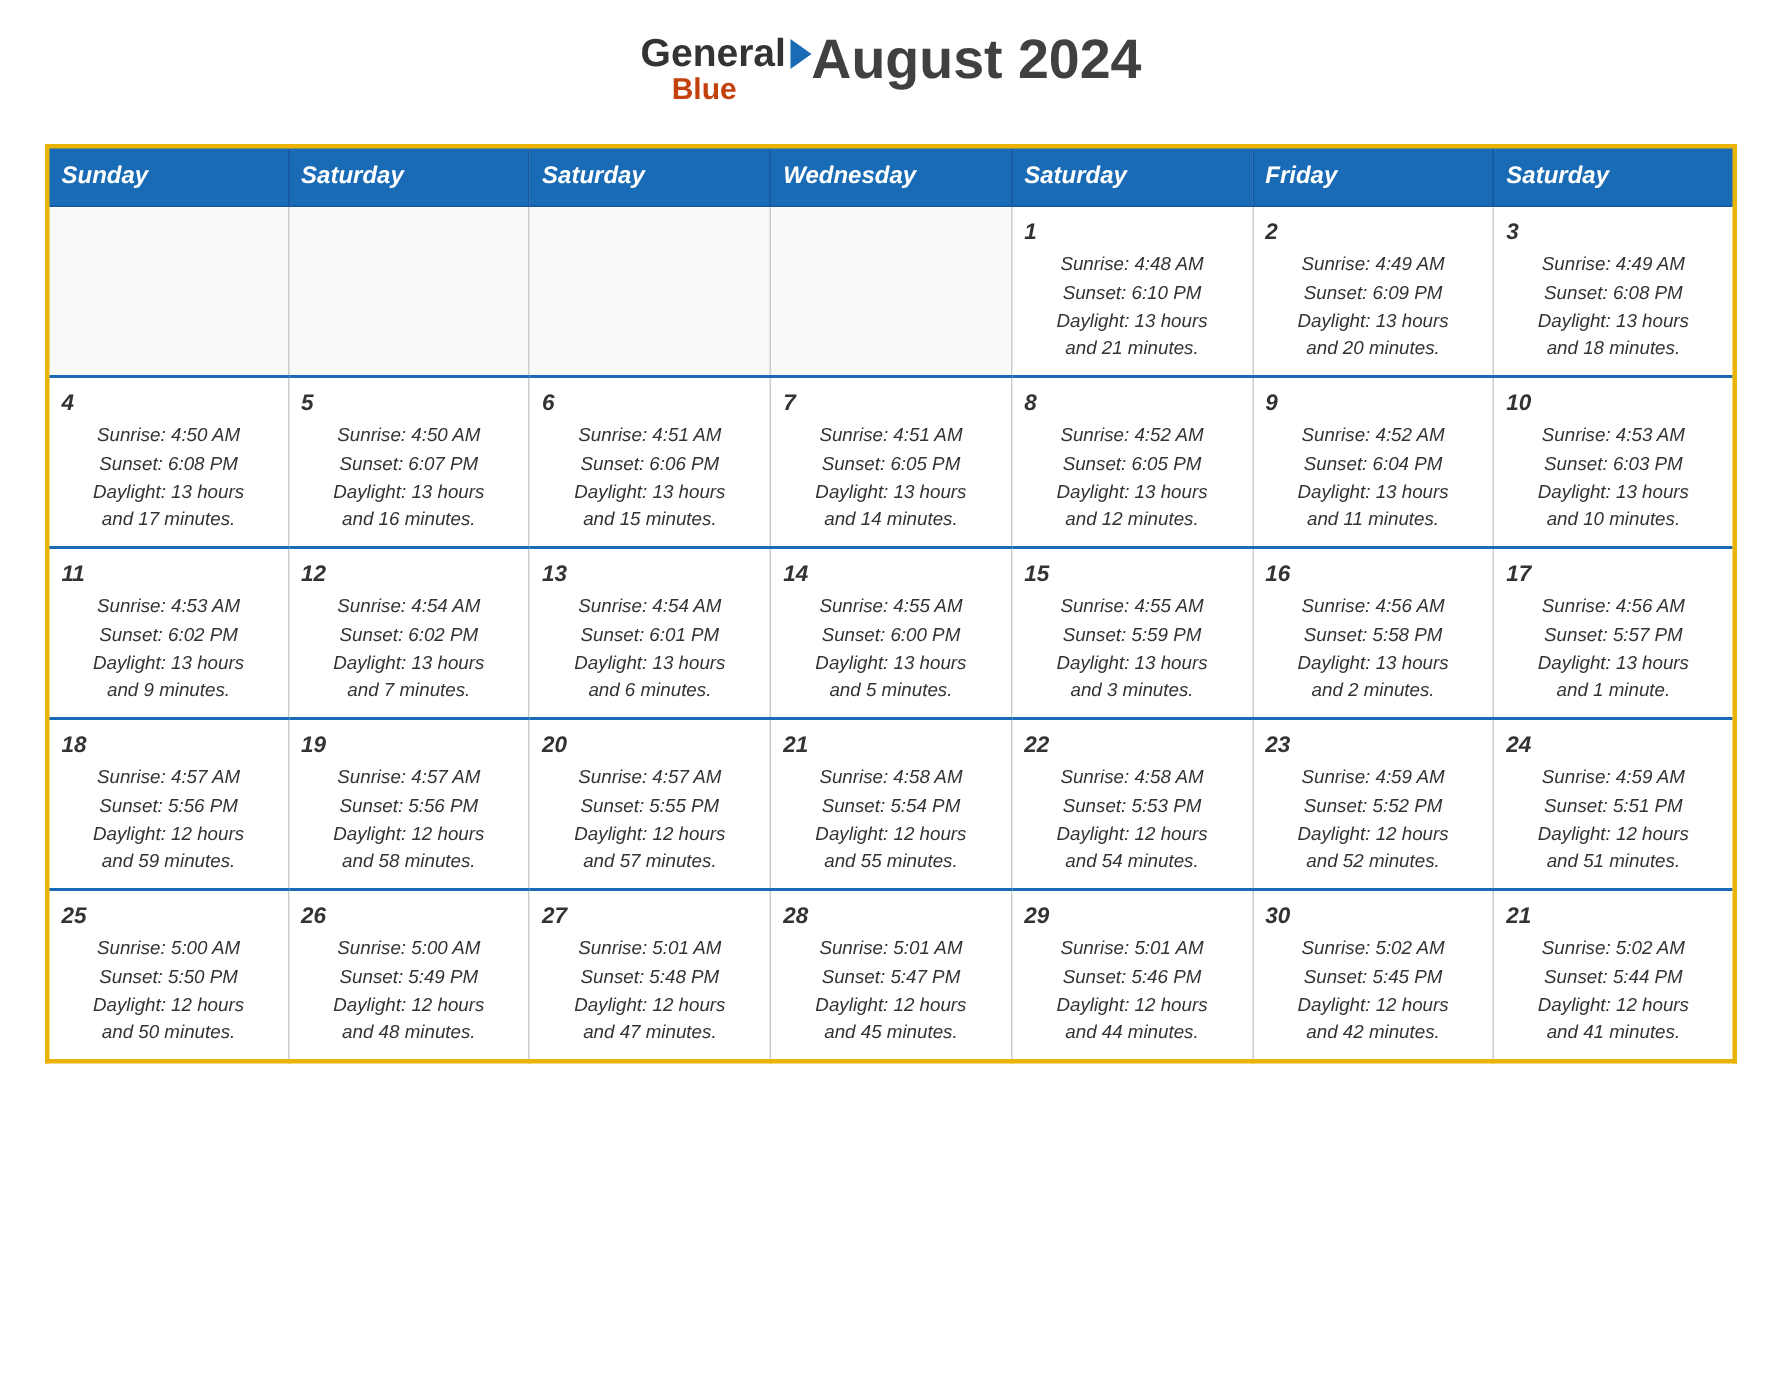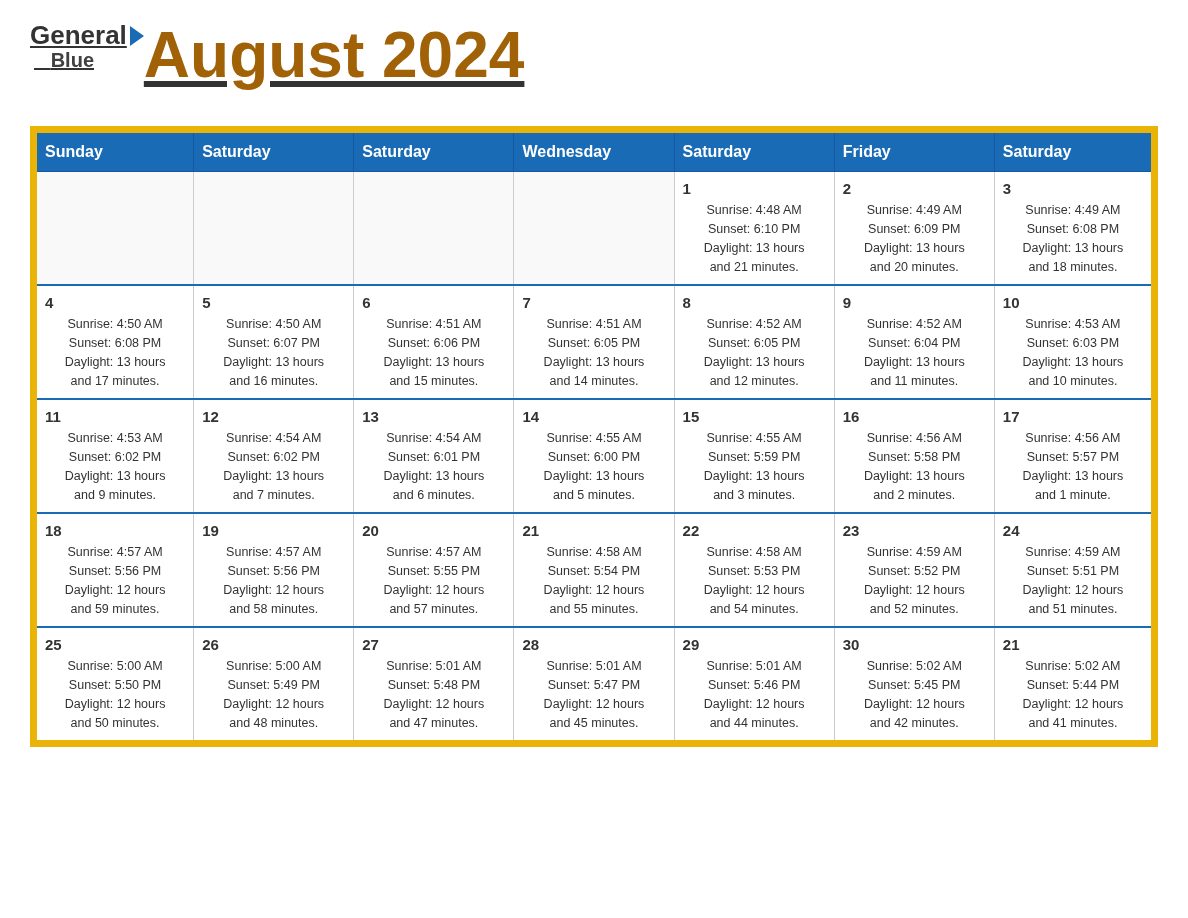--- a/index.html
+++ b/index.html
@@ -4,48 +4,48 @@
   <style>
     * { box-sizing: border-box; margin: 0; padding: 0; }
     body {
       font-family: Arial, sans-serif;
       background: #fff;
       padding: 20px 30px;
       color: #333;
     }
     .header {
       display: flex;
-      justify-content: flex-start;
+      justify-content: center;
       align-items: flex-start;
-      margin-bottom: 36px;
-      text-decoration: underline;
+      margin-bottom: 24px;
     }
     .logo {
       display: flex;
       flex-direction: column;
       align-items: flex-start;
     }
     .title-section {
       text-align: right;
     }
     .main-title {
-      font-size: 64px;
-      font-weight: bold;
-      color: #a16207;
+      font-size: 37px;
+      font-weight: bold;
+      color: #404040;
       line-height: 1.1;
     }
     .subtitle {
       font-size: 22px;
       color: #333;
       margin-top: 4px;
     }
     .calendar {
       width: 100%;
       border-collapse: collapse;
-      border: 7px solid #eab308;
+      border: 3px solid #eab308;
+      font-style: italic;
     }
     .calendar th {
       background-color: #1a6bb5;
       color: #fff;
       padding: 10px 8px;
       font-size: 16px;
       font-weight: bold;
       text-align: left;
       border: 1px solid #1557a0;
     }
@@ -79,21 +79,21 @@
     .logo-top-line {
       font-size: 26px;
       font-weight: bold;
       color: #333;
       display: flex;
       align-items: center;
     }
     .logo-bottom-line {
       font-size: 20px;
       font-weight: bold;
-      color: #404040;
+      color: #c2410c;
       margin-top: -2px;
       padding-left: 4px;
       display: flex;
       align-items: center;
     }
     .triangle-right {
       width: 0;
       height: 0;
       border-top: 10px solid transparent;
       border-bottom: 10px solid transparent;

